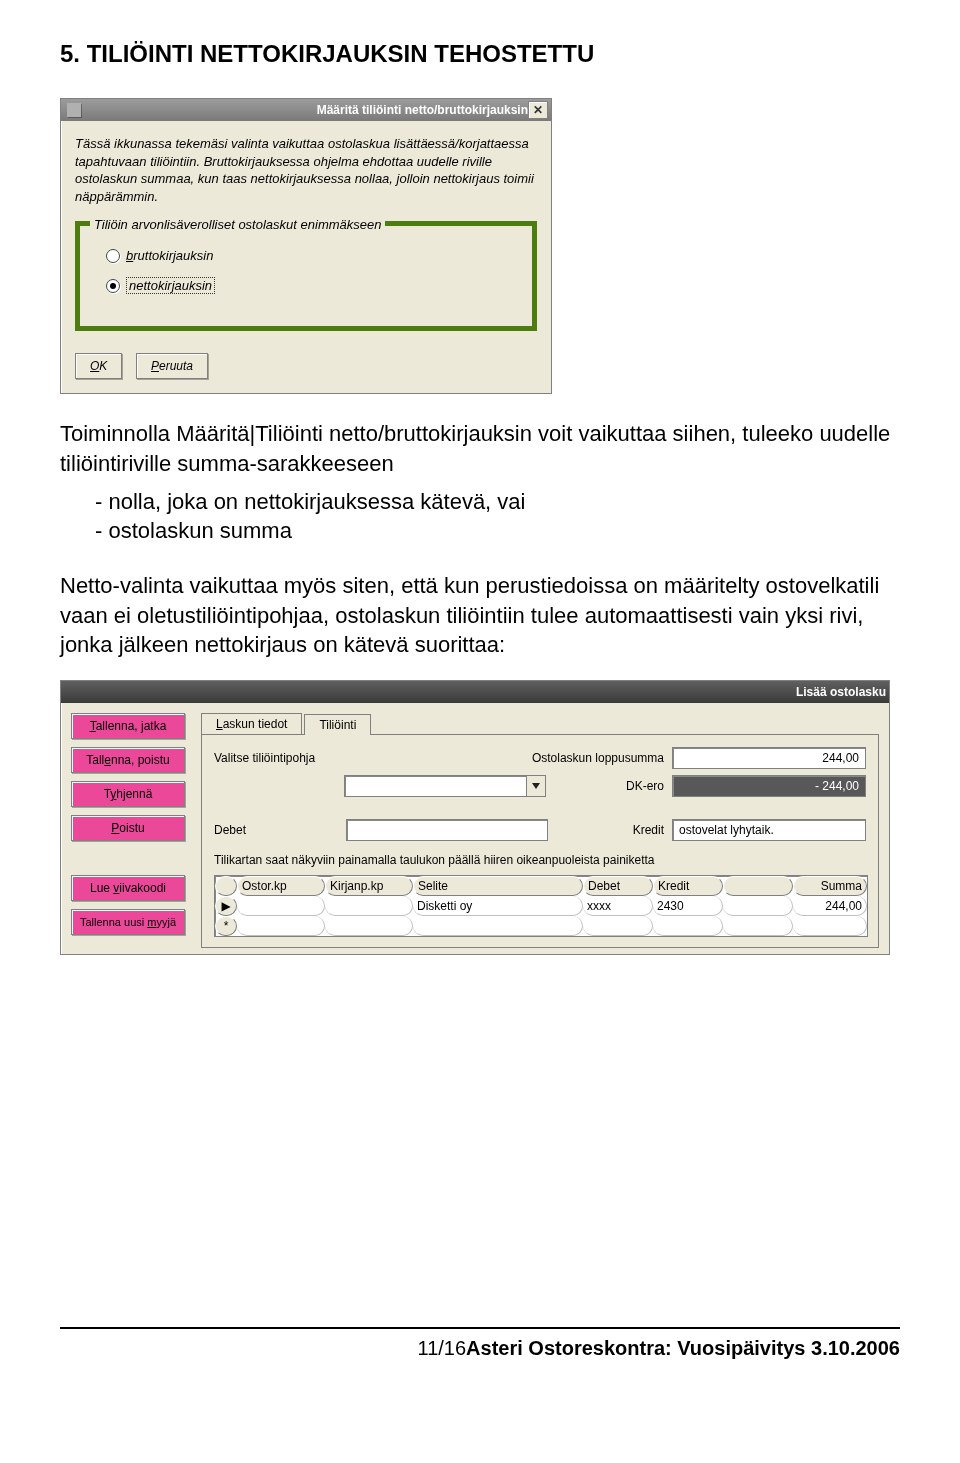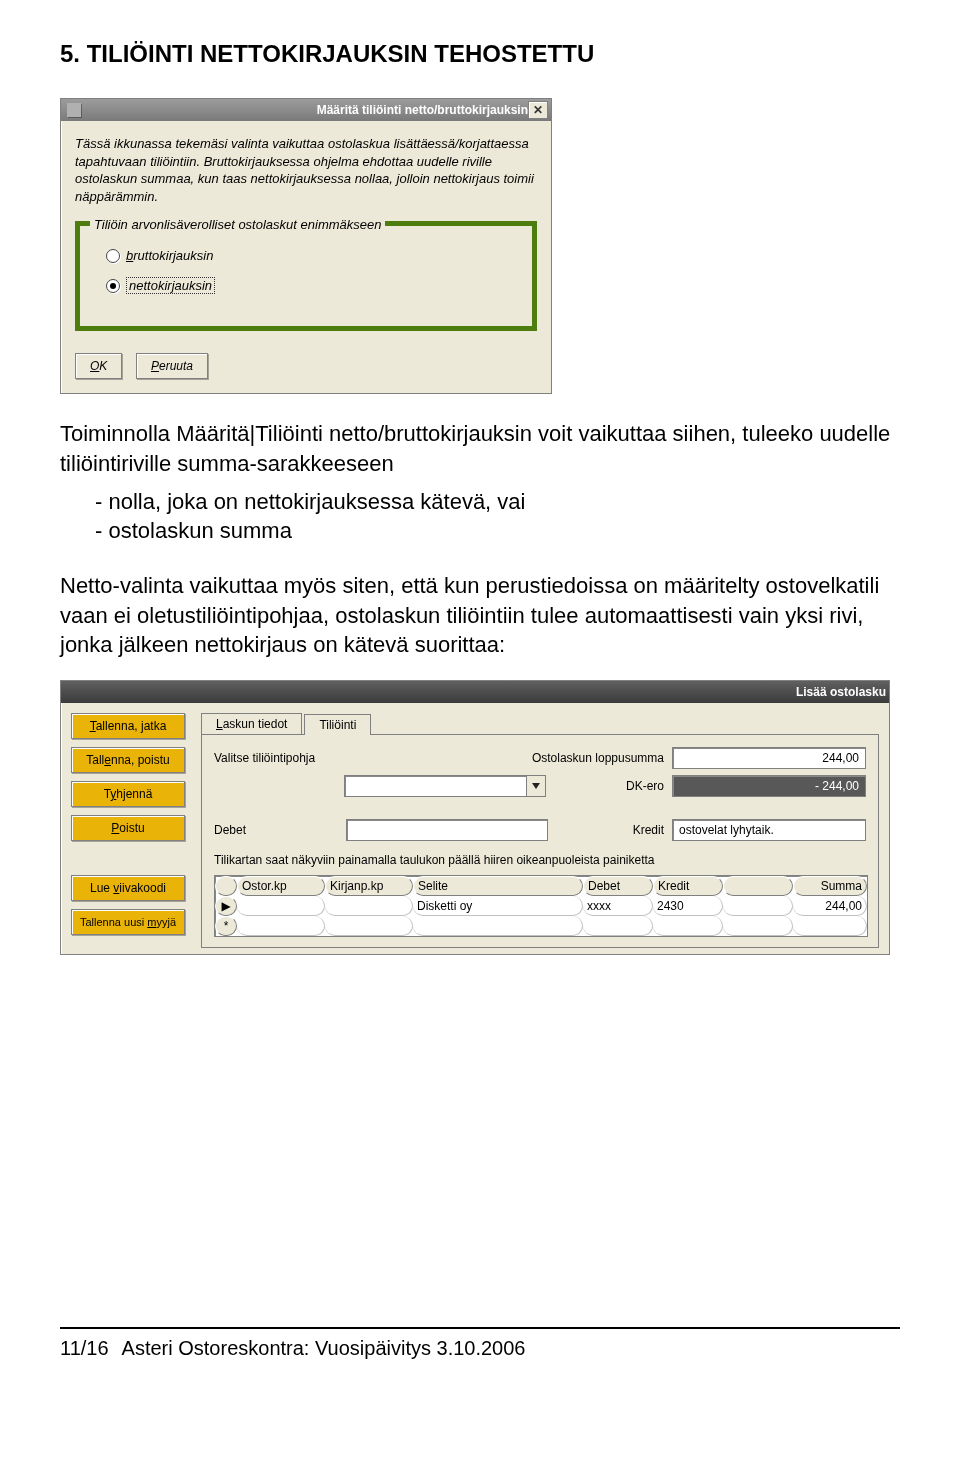--- a/index.html
+++ b/index.html
@@ -175,21 +175,21 @@
     display: flex;
     padding: 10px 10px 6px 10px;
   }
   .left-col {
     width: 130px;
   }
   .sidebtn {
     display: flex;
     align-items: center;
     justify-content: center;
-    background: #eab308;
+    background: #ec4899;
     border: 1px solid #808080;
     box-shadow: 1px 1px 0 #fff inset, 1px 1px 0 rgba(0,0,0,.3);
     height: 24px;
     font-size: 12px;
     margin-bottom: 8px;
     width: 112px;
   }
   .right-col {
     flex: 1;
   }
@@ -327,24 +327,23 @@
   .c-empty { width: 70px; }
   .c-summa { flex: 1; justify-content: flex-end; }
 
   .footer {
     position: absolute;
     bottom: 40px;
     left: 60px;
     right: 60px;
     border-top: 2px solid #000;
     display: flex;
-    justify-content: flex-start;
+    justify-content: flex-end;
     font-size: 20px;
     padding-top: 8px;
-    gap: 13px;
   }
 </style>
 </head>
 <body>
 
 <div class="page">
 
   <div class="heading">5. TILIÖINTI NETTOKIRJAUKSIN TEHOSTETTU</div>
 
   <div class="dlg dlg1">
@@ -483,16 +482,16 @@
             </div>
           </div>
 
         </div>
       </div>
     </div>
   </div>
 
   <div class="footer">
     <span>11/16</span>
-    <span style="font-weight:normal">Asteri Ostoreskontra: Vuosipäivitys 3.10.2006</span>
+    <span style="font-weight:bold">Asteri Ostoreskontra: Vuosipäivitys 3.10.2006</span>
   </div>
 
 </div>
 
 </body></html>

